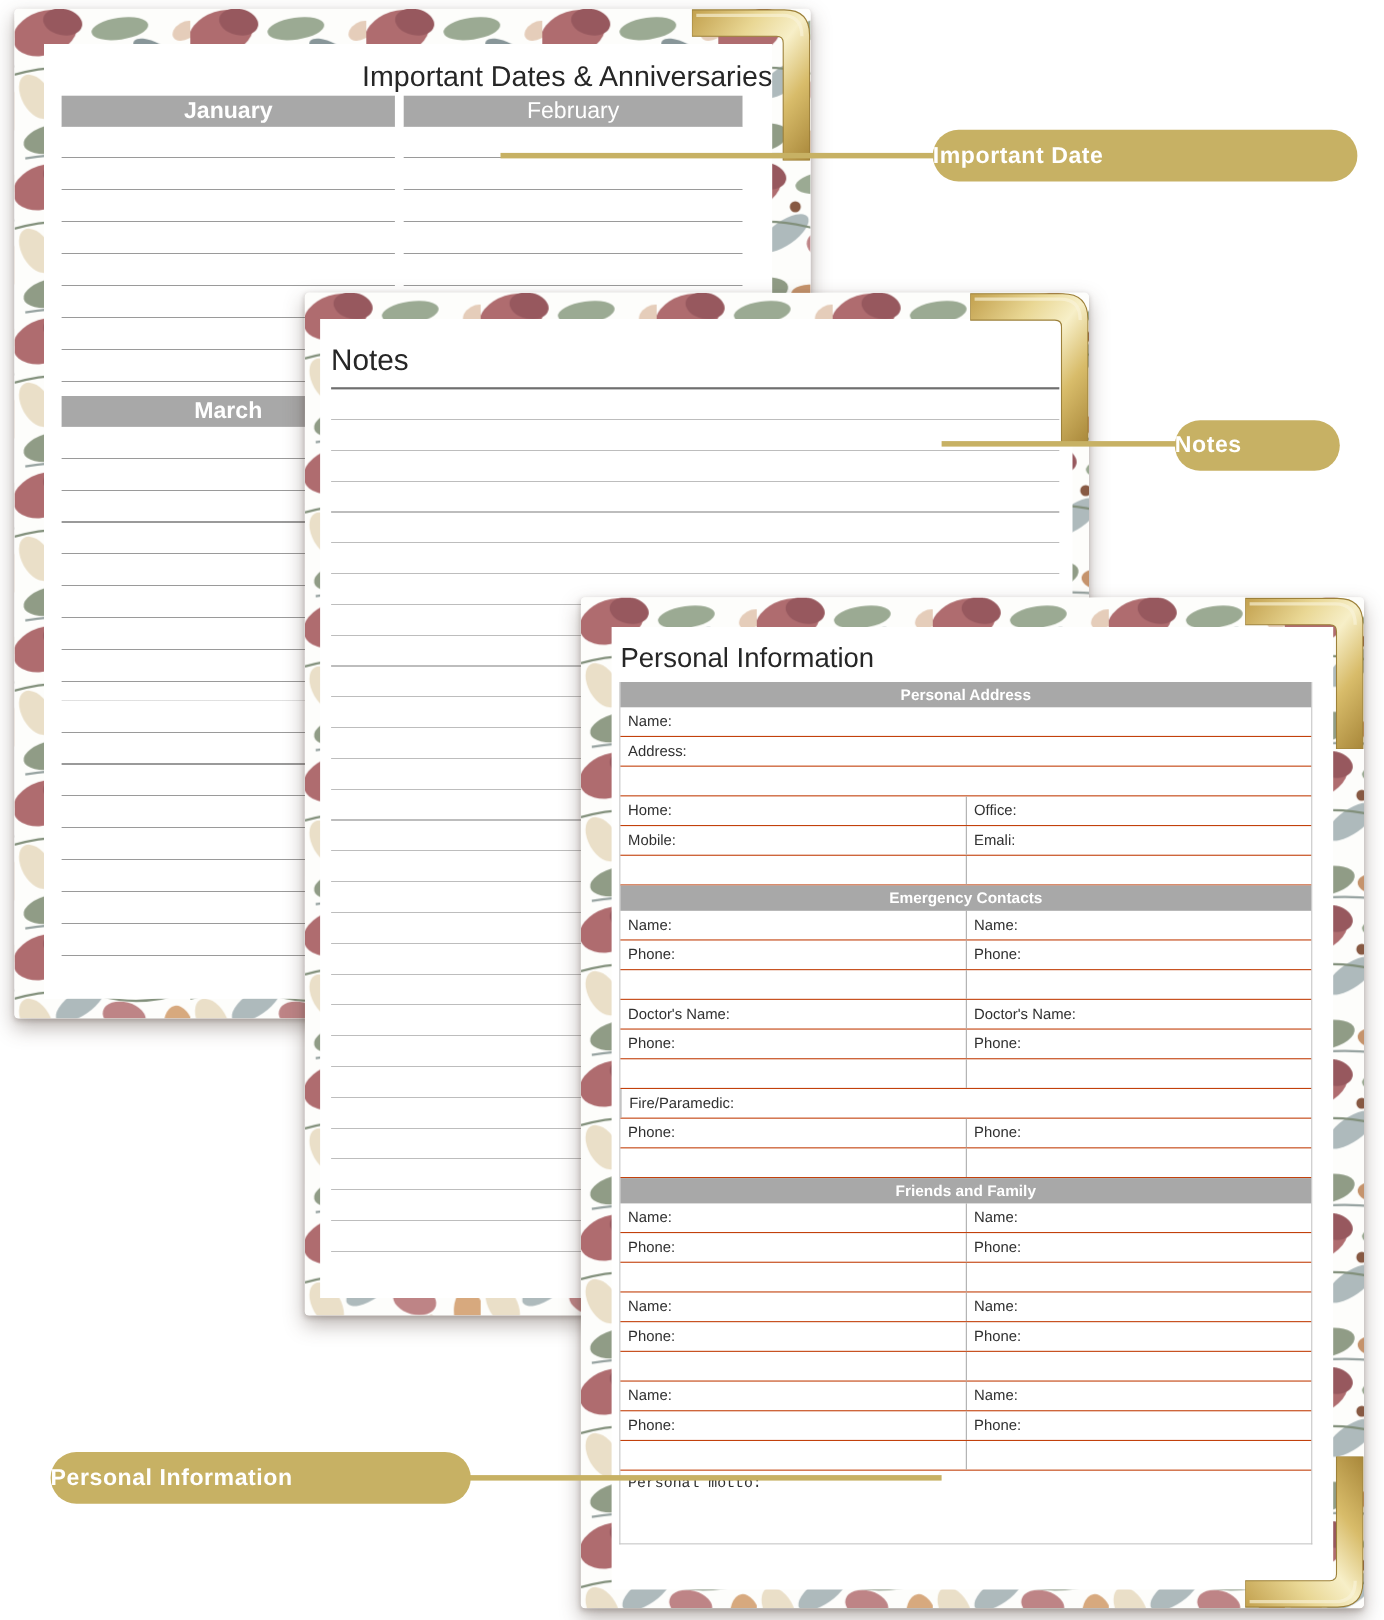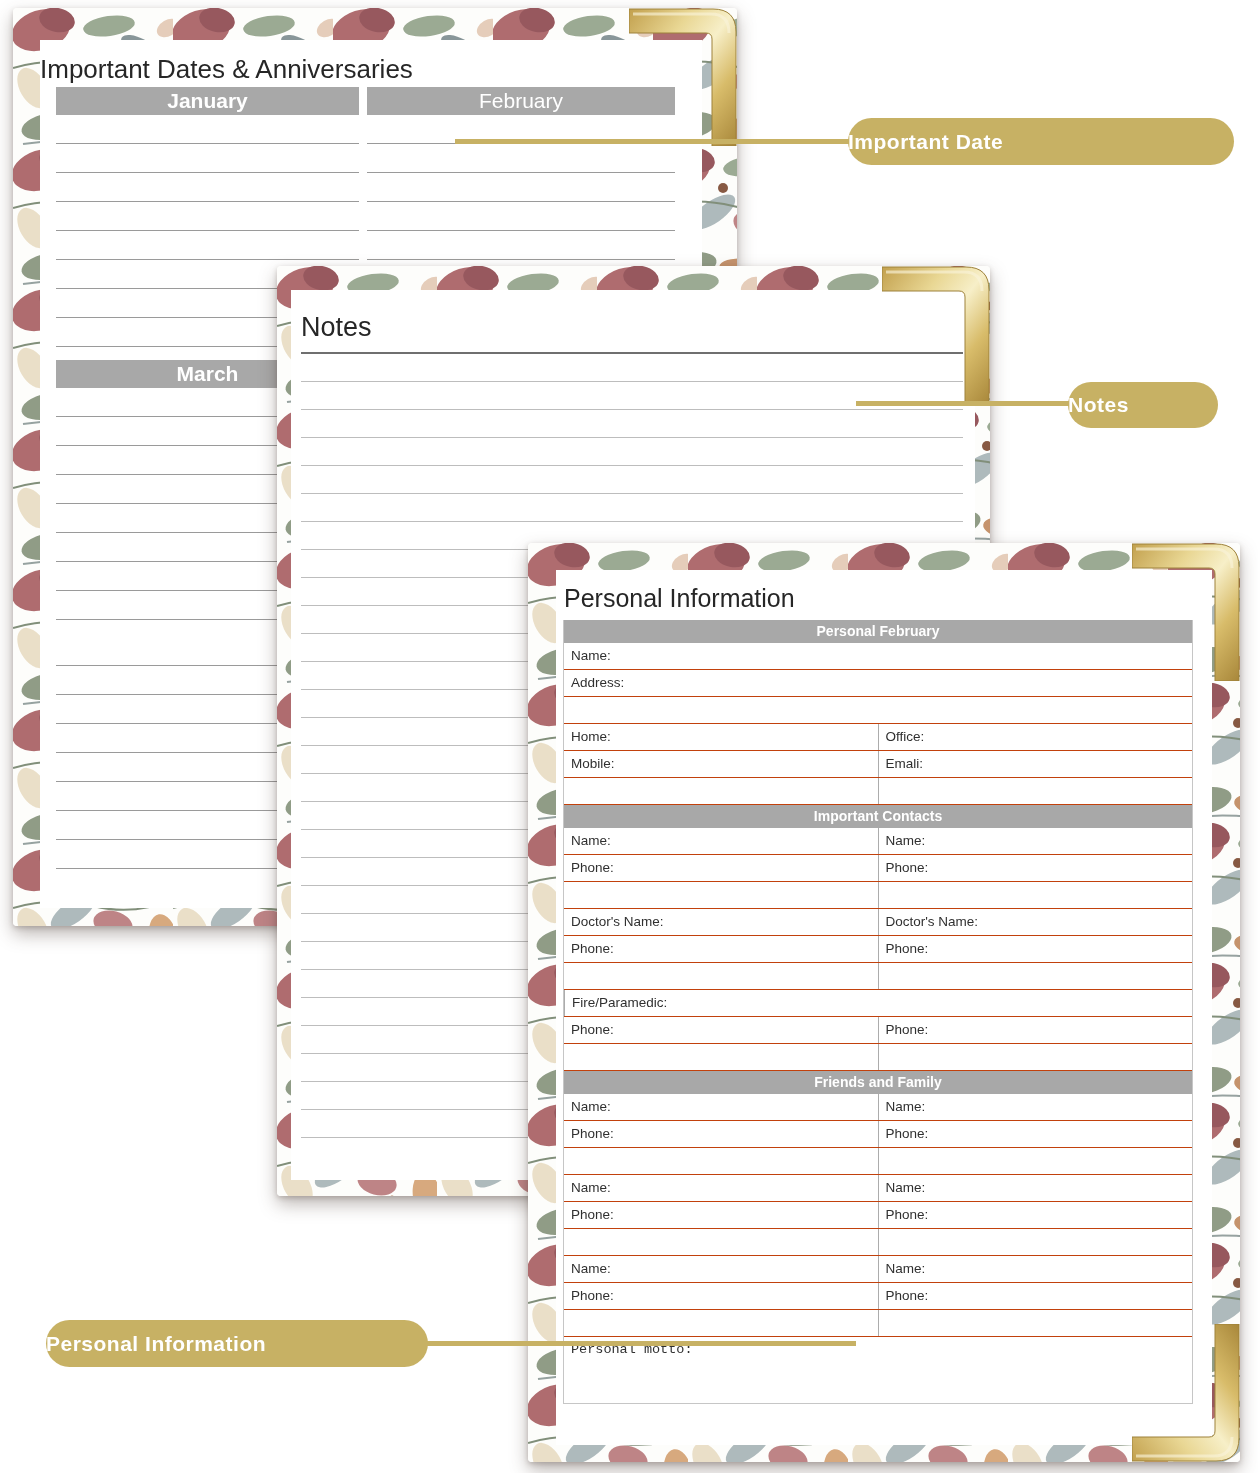--- a/index.html
+++ b/index.html
@@ -20,21 +20,21 @@
 
   .page3{left:528px;top:543px;width:712px;height:919px;z-index:3;}
   .page3 .content{left:28px;top:27px;right:28px;bottom:17px;}
 
   
   .corner{position:absolute;width:110px;height:140px;z-index:5;}
   .corner.tr{top:-2px;right:-2px;}
   .corner.br{bottom:-2px;right:-2px;transform:scaleY(-1);}
 
   
-  .p1-title{margin:14px 0 0;text-align:left;font-size:26px;font-weight:400;color:#262626;}
+  .p1-title{margin:14px 0 0;text-align:right;font-size:26px;font-weight:400;color:#262626;}
   .cols{position:absolute;left:0;top:47px;right:0;bottom:0;}
   .col{position:absolute;top:0;}
   .col.left{left:16px;width:303px;font-weight:bold;}
   .col.right{left:327px;width:308px;}
   .month-bar{height:28px;line-height:28px;background:var(--hdr,#a8a8a8);
              color:#fff;font-size:21px;text-align:center;}
   .lines{background:repeating-linear-gradient(to bottom,transparent 0 28px,#9a9a9a 28px 29px);}
   .lines.h1{height:245px;}
   .lines.h2{height:249px;}
   .lines.h3{height:243px;}
@@ -152,21 +152,21 @@
       </svg>
   </div>
 
   <div class="page page3">
     <svg class="page-bg">
       <rect width="100%" height="100%" fill="url(#floralPat)"></rect>
     </svg>
     <div class="content">
       <h2 class="p3-title">Personal Information</h2>
       <div class="pi-table">
-        <div class="pi-bar">Personal February</div>
+        <div class="pi-bar">Personal Address</div>
         <div>
             <div class="trow">
               <div class="tcell">Name:</div>
             </div>
             <div class="trow">
               <div class="tcell">Address:</div>
             </div>
             <div class="trow"></div>
             <div class="trow split">
               <div class="tcell">Home:</div>
@@ -174,21 +174,21 @@
             </div>
             <div class="trow split">
               <div class="tcell">Mobile:</div>
               <div class="tcell r">Emali:</div>
             </div>
             <div class="trow split">
               <div class="tcell"></div>
               <div class="tcell r"></div>
             </div>
           </div>
-        <div class="pi-bar">Important Contacts</div>
+        <div class="pi-bar">Emergency Contacts</div>
         <div>
             <div class="trow split">
               <div class="tcell">Name:</div>
               <div class="tcell r">Name:</div>
             </div>
             <div class="trow split">
               <div class="tcell">Phone:</div>
               <div class="tcell r">Phone:</div>
             </div>
             <div class="trow split">

